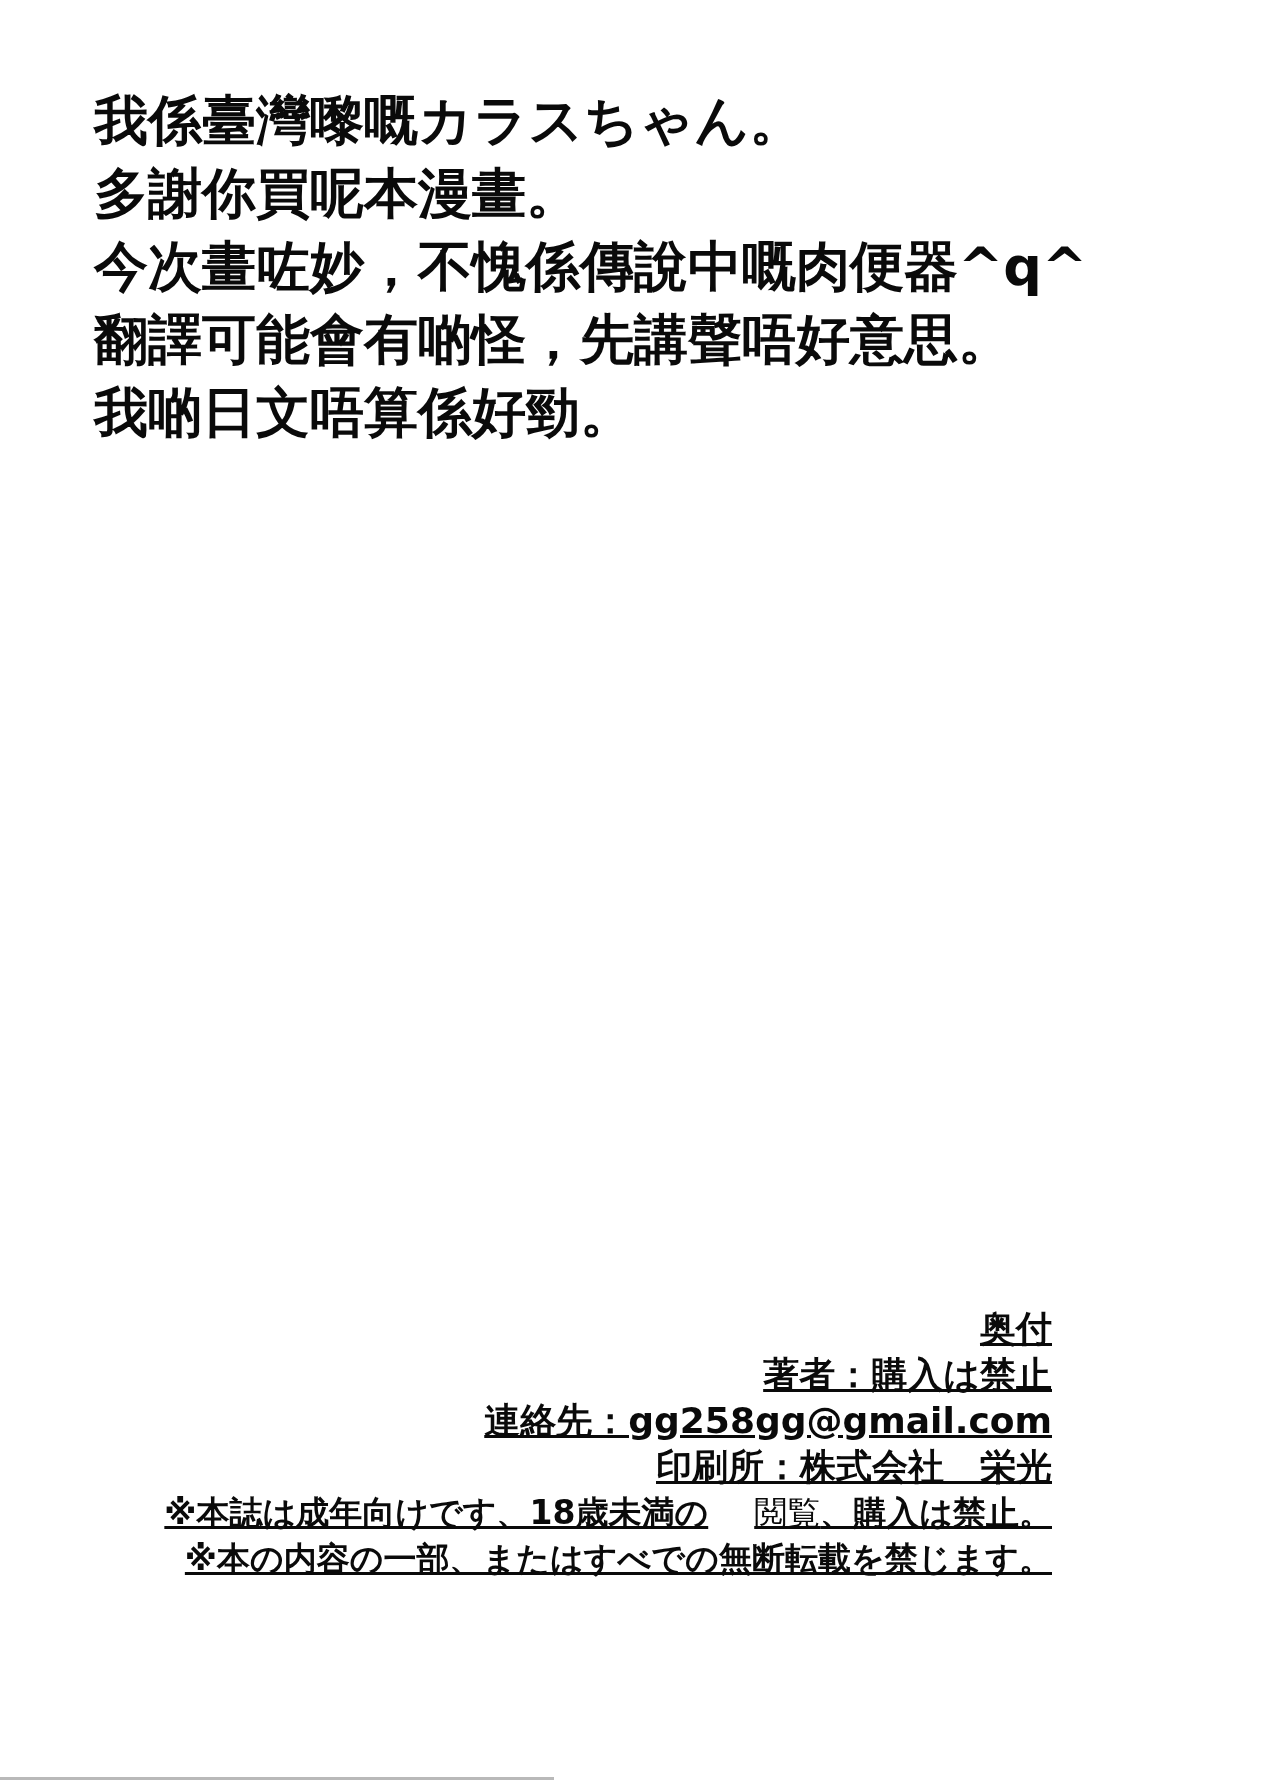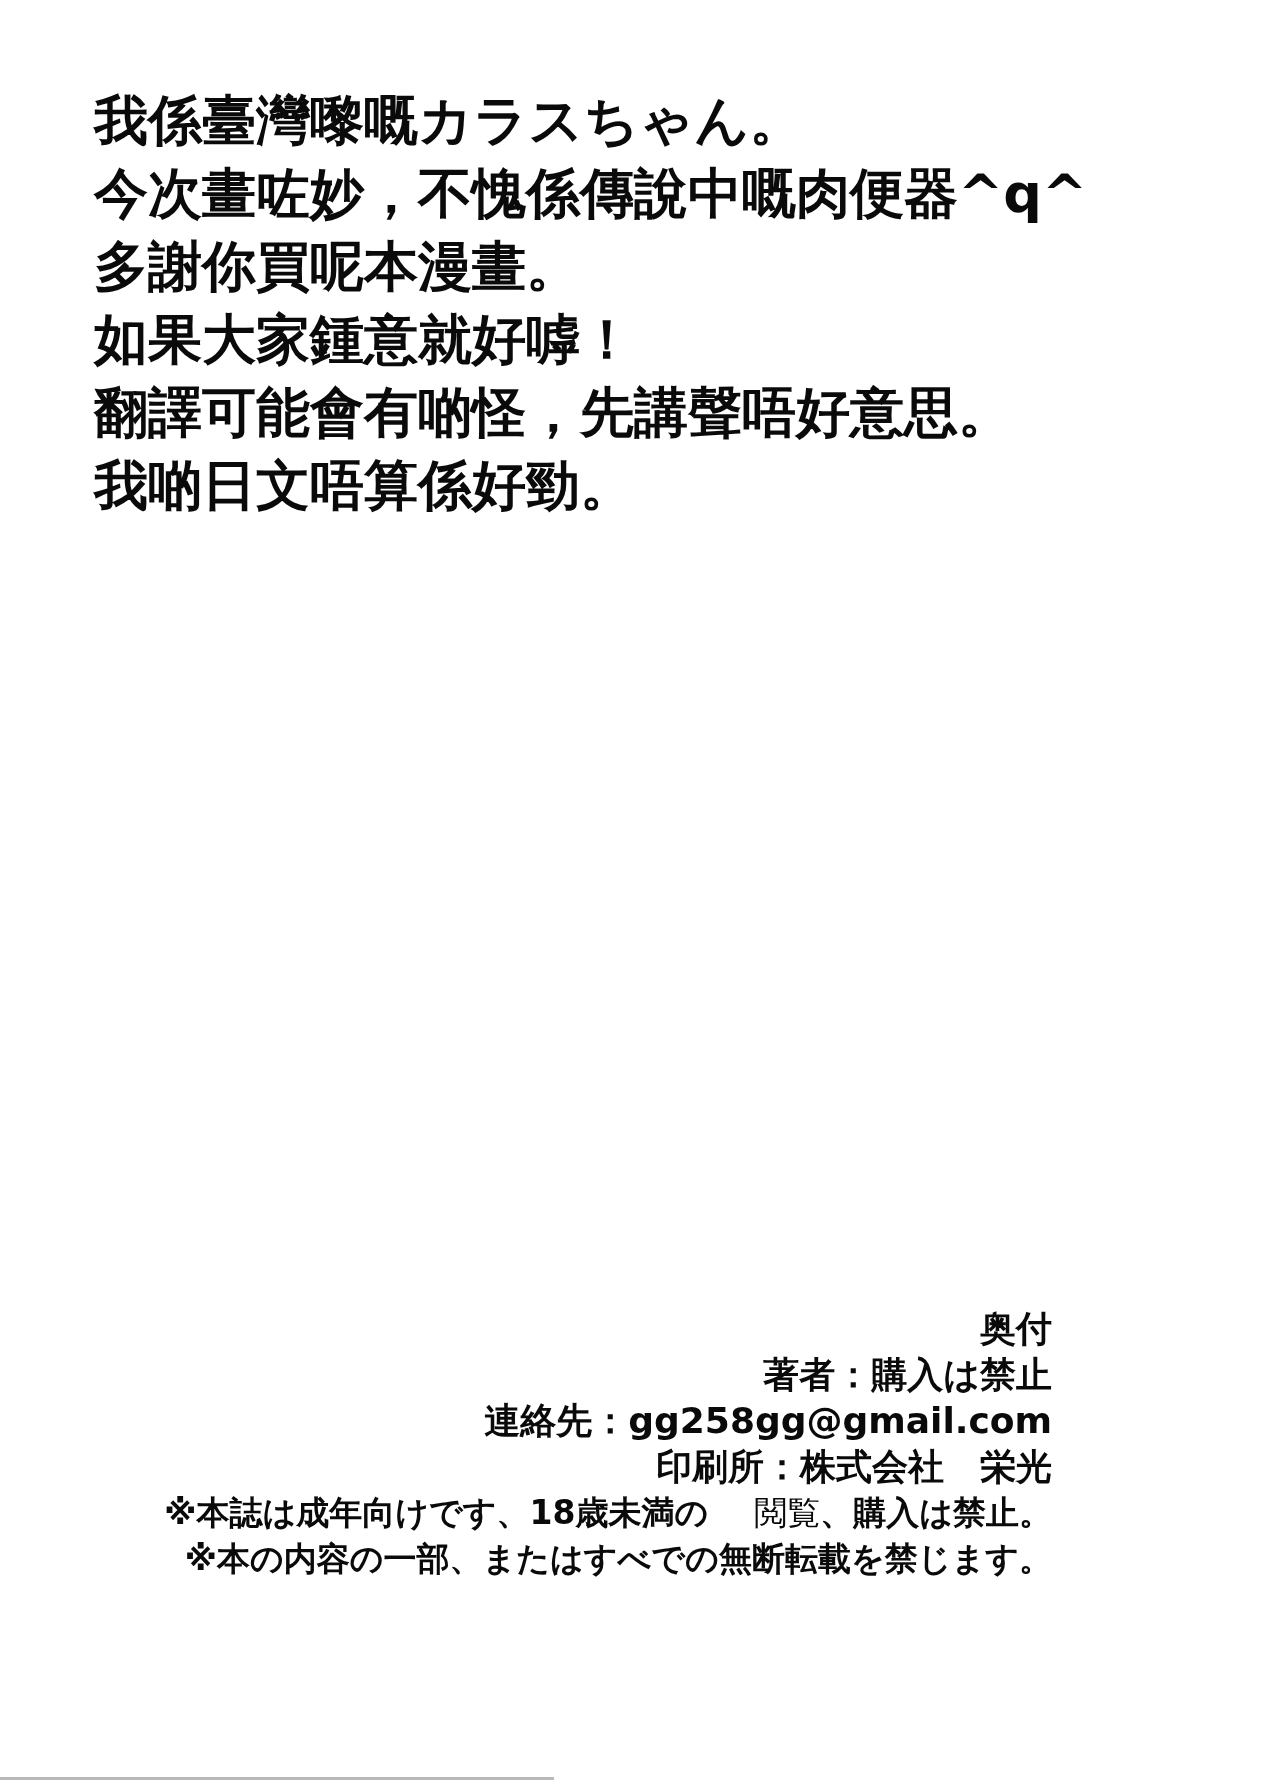--- a/index.html
+++ b/index.html
@@ -28,20 +28,21 @@
   }
   .colophon {
     position: absolute;
     right: 152px;
     top: 1306px;
     text-align: right;
     font-size: 36px;
     font-weight: 700;
     line-height: 46px;
     white-space: nowrap;
+    text-decoration: underline;
   }
   .colophon .notice {
     font-size: 33px;
   }
   .serif-fallback {
     font-family: "DejaVu Serif", serif;
     font-weight: 400;
     margin-left: 46px;
   }
   .scan-edge {
@@ -53,23 +54,22 @@
     background: #b9b9b9;
   }
 </style>
 </head>
 <body>
 
 <div class="page">
 
   <div class="afterword">
     <div>我係臺灣嚟嘅カラスちゃん。</div>
+    <div>多謝你買呢本漫畫。</div>
     <div>今次畫咗妙，不愧係傳說中嘅肉便器^q^</div>
-    <div>多謝你買呢本漫畫。</div>
-    <div>如果大家鍾意就好嘑！</div>
     <div>翻譯可能會有啲怪，先講聲唔好意思。</div>
     <div>我啲日文唔算係好勁。</div>
   </div>
 
   <div class="colophon">
     <div>奥付</div>
     <div>著者：購入は禁止</div>
     <div>連絡先：gg258gg@gmail.com</div>
     <div>印刷所：株式会社　栄光</div>
     <div class="notice"><span>※本誌は成年向けです、18歳未満の</span><span class="serif-fallback">閲覧</span><span>、購入は禁止。</span></div>

